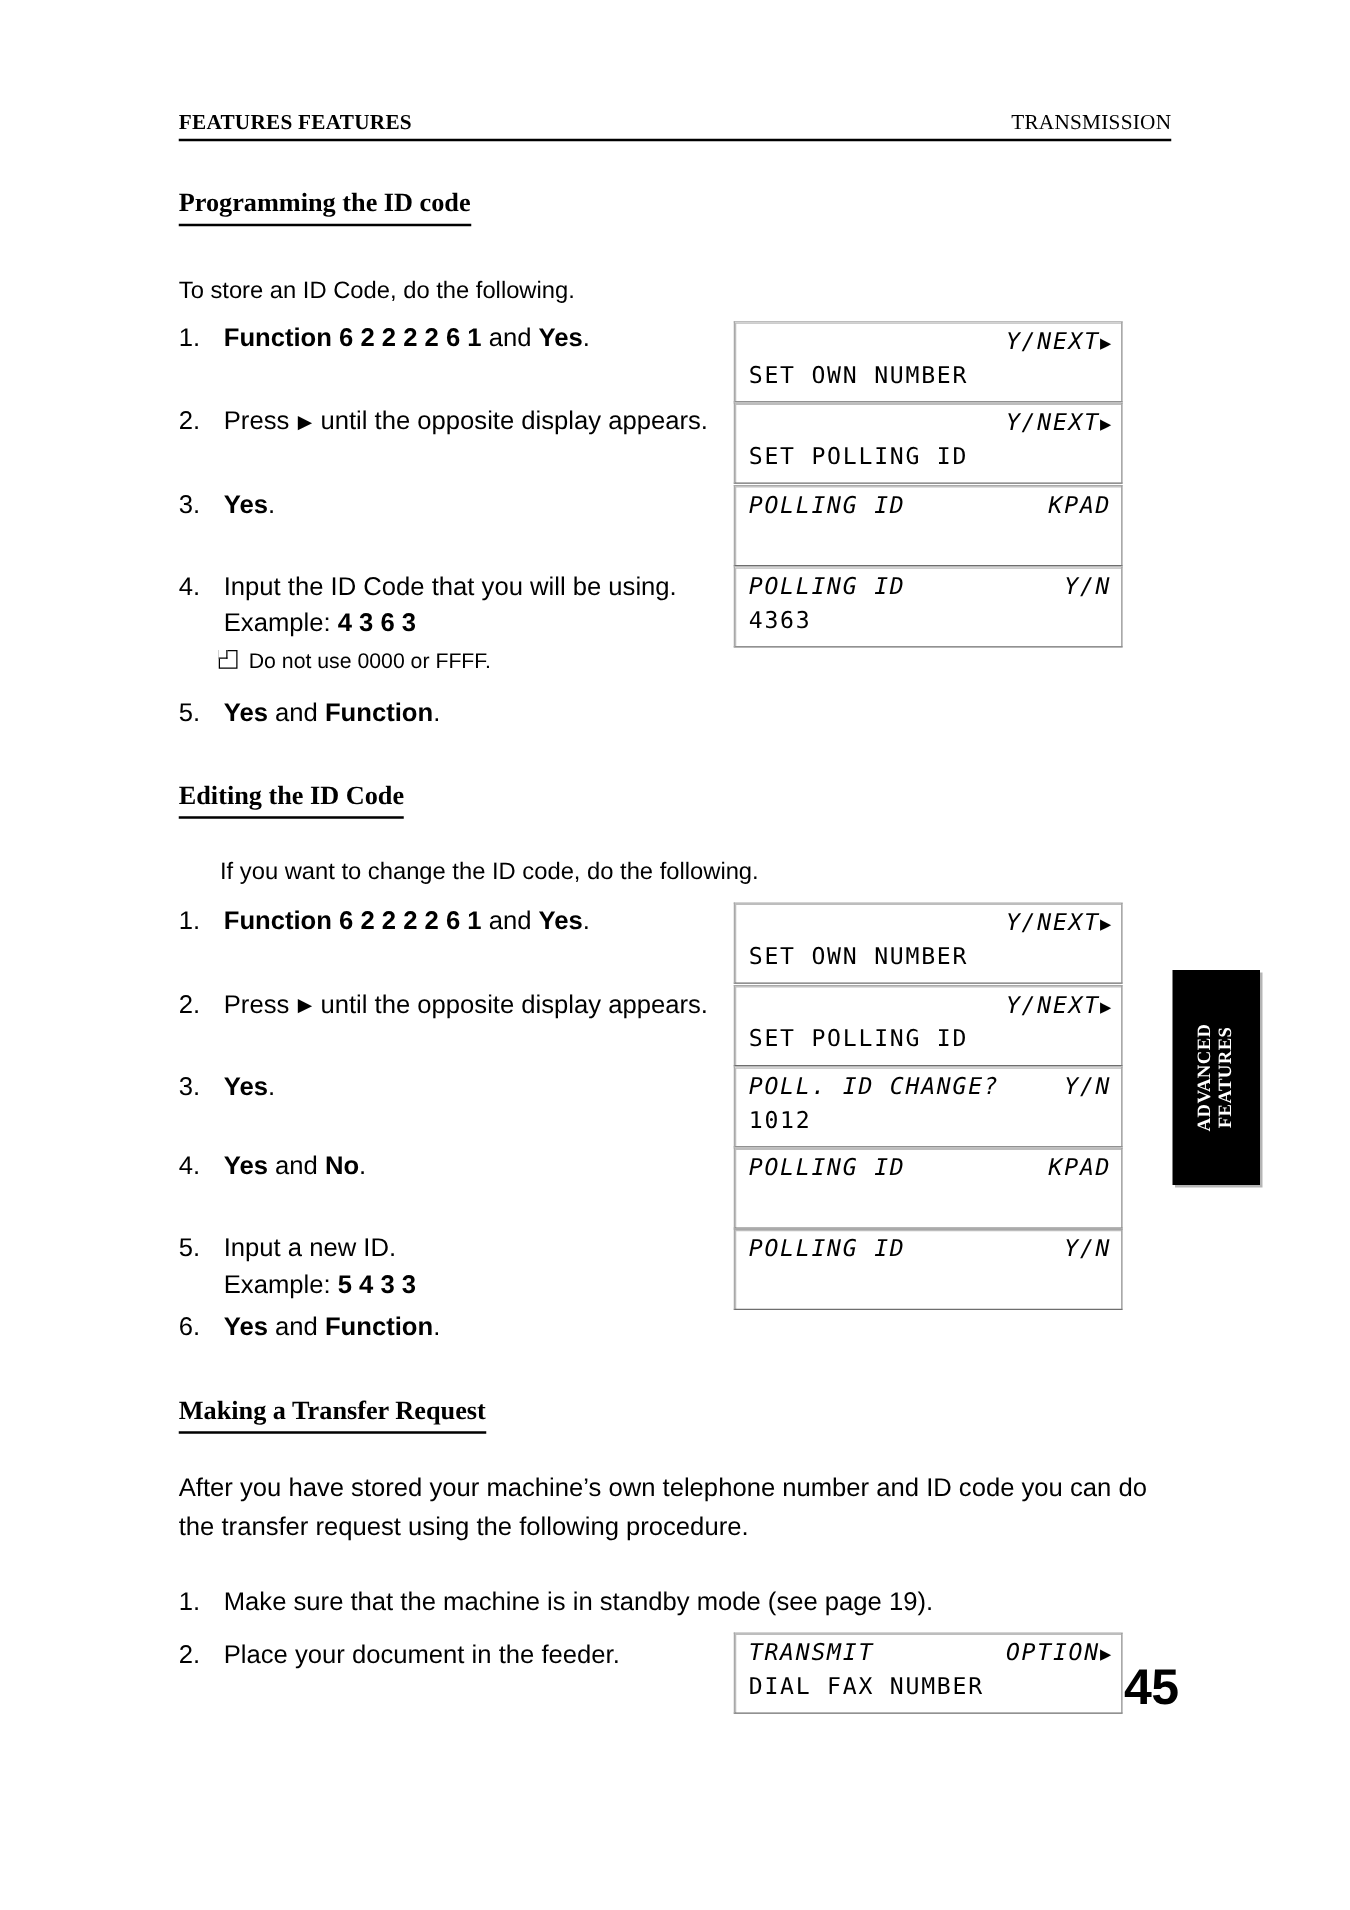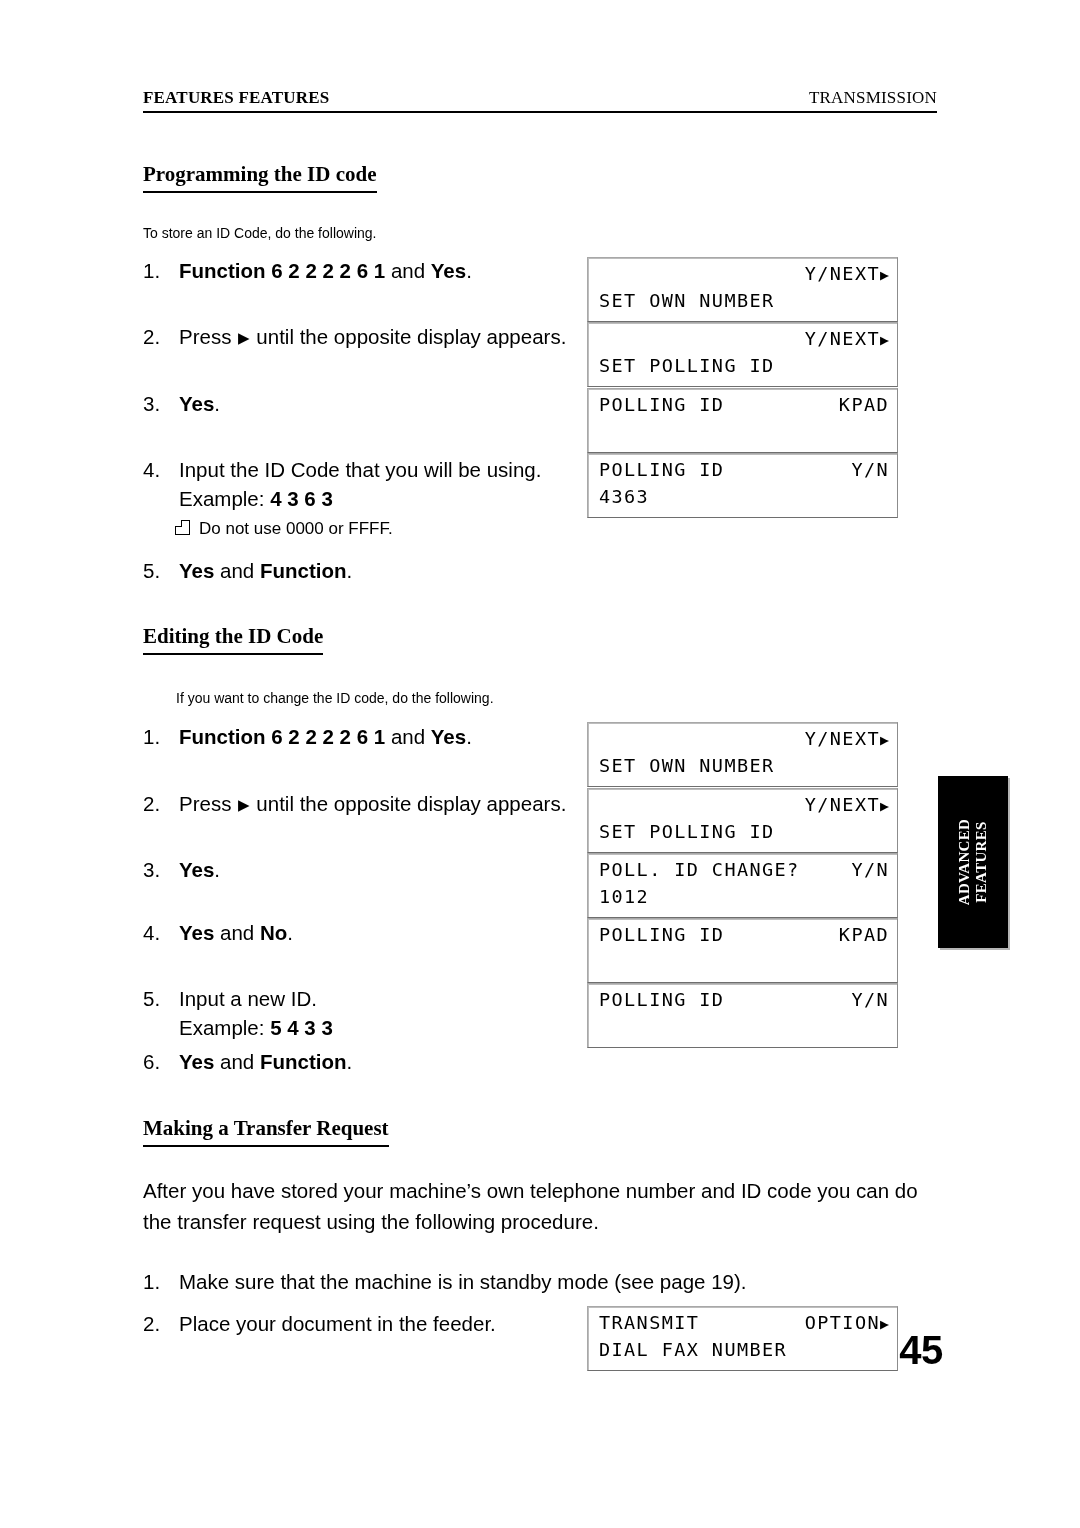--- a/index.html
+++ b/index.html
@@ -61,21 +61,21 @@
     font-weight: bold;
     font-size: 21px;
     white-space: nowrap;
     padding-bottom: 4px;
     border-bottom: 2px solid #000;
   }
 
   
   .para {
     position: absolute;
-    font-size: 14px;
+    font-size: 19px;
     line-height: 30px;
     white-space: pre-line;
   }
   .para-serifish {
     position: absolute;
     font-size: 20.5px;
     line-height: 31px;
     width: 800px;
   }
 
@@ -152,21 +152,21 @@
     overflow: hidden;
   }
   .lcd-row {
     position: absolute;
     left: 11px;
     right: 8px;
     height: 26px;
     line-height: 26px;
     white-space: pre;
   }
-  .lcd-row.r1 { top: 3px; }
+  .lcd-row.r1 { top: 3px; font-style: italic; }
   .lcd-row.r2 { top: 30px; }
   .lcd-row.right { text-align: right; }
   .lcd-arrow {
     font-size: 15px;
     letter-spacing: 0;
   }
 
   
   .thumbtab {
     position: absolute;
@@ -209,21 +209,21 @@
 <body>
 
 <div class="page">
 
   <div class="header">
     <div class="header-left">FEATURES FEATURES</div>
     <div class="header-right">TRANSMISSION</div>
     <div class="header-rule"></div>
   </div>
 
-  <div class="sec-head" style="left:143px; top:162px;">Programming the ID code</div>
+  <div class="sec-head" style="left:143px; top:150px;">Programming the ID code</div>
 
   <div class="para" style="left:143px; top:218px;">To store an ID Code, do the following.</div>
 
   <div class="step" style="left:143px; top:256px;">
     <span class="step-num">1.</span>
     <span class="step-body"><b class="k">Function 6 2 2 2 2 6 1</b><span> and </span><b class="k">Yes</b><span>.</span></span>
   </div>
 
   <div class="step" style="left:143px; top:322px;">
     <span class="step-num">2.</span>

